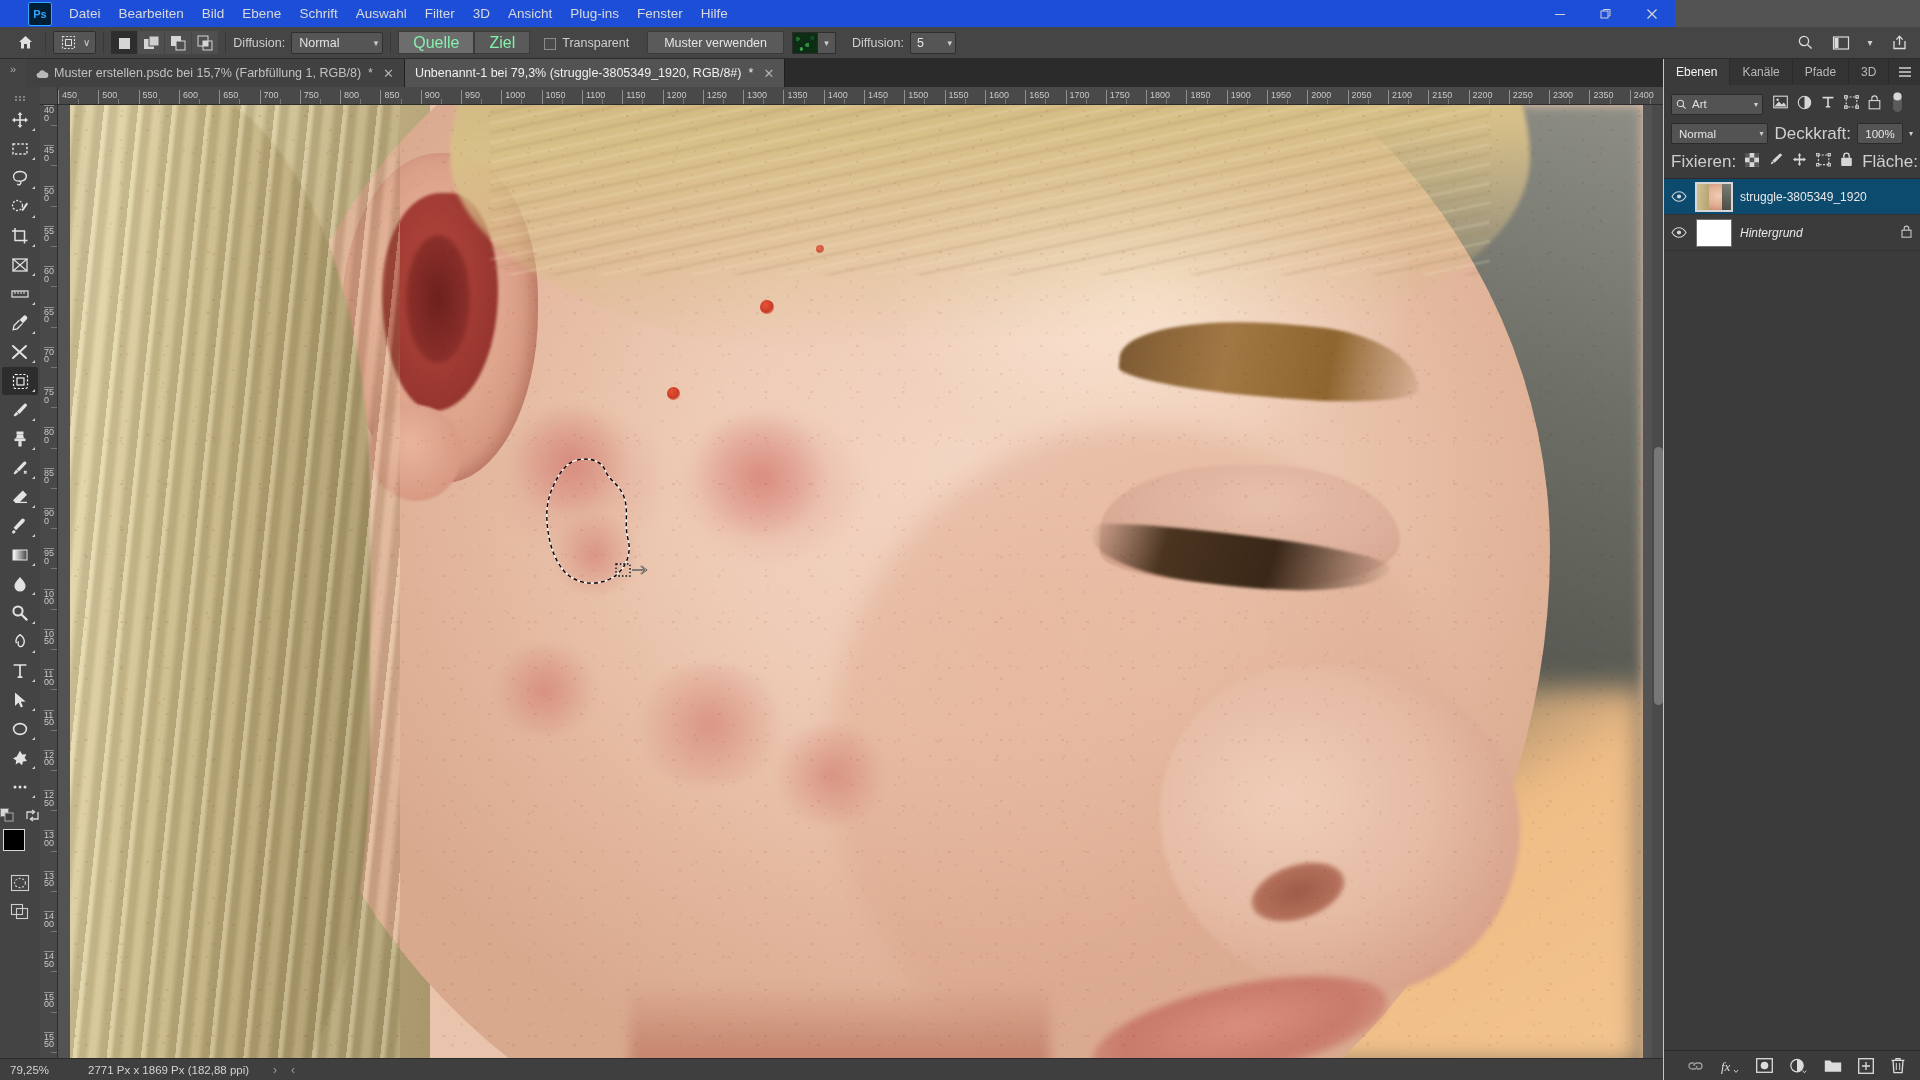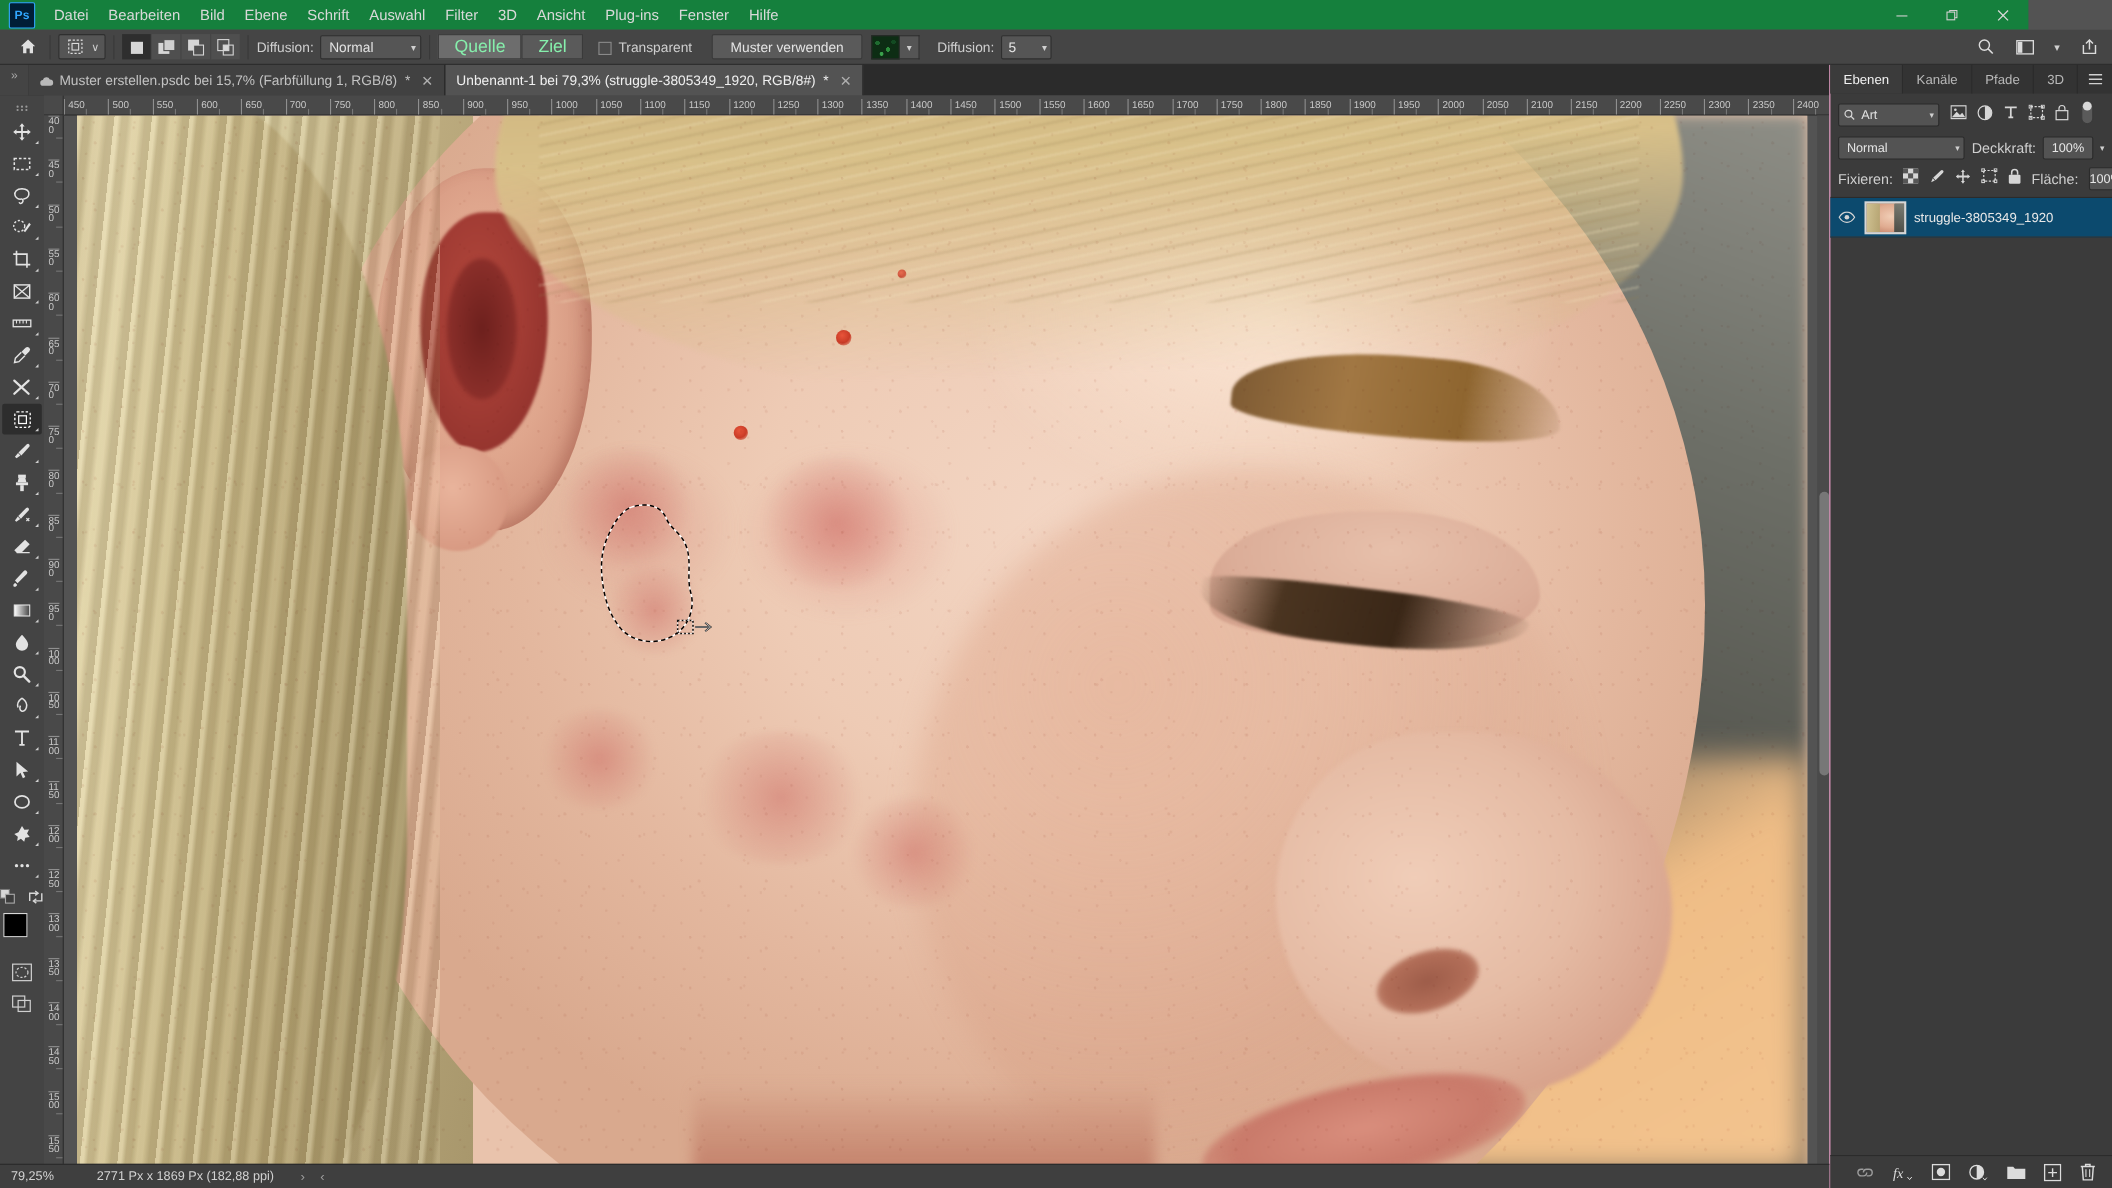--- a/index.html
+++ b/index.html
@@ -9,23 +9,23 @@
     overflow: hidden;
     background: #535353;
     font-family: "Liberation Sans", sans-serif;
     color: #d4d4d4;
     -webkit-font-smoothing: antialiased;
   }
   .app { position: relative; width: 1920px; height: 1080px; }
 
   
   .menubar {
-    position: absolute; top: 0; left: 0; width: 1844px; height: 27px;
-    background: #15803d;
-    display: flex; align-items: center;
+    position: absolute; top: 0; left: 0; width: 1675px; height: 27px;
+    background: #1d4ed8;
+    display: flex; align-items: center; padding-left: 20px;
   }
   .ps-logo {
     width: 24px; height: 24px; margin: 0 8px 0 8px;
     background: #001e36; border: 1px solid #31a8ff;
     color: #31a8ff; font-size: 11px; font-weight: bold;
     display: flex; align-items: center; justify-content: center;
     border-radius: 2px;
   }
   .menu-item {
     font-size: 13.5px; color: #d9d9d9; padding: 4px 9px;
@@ -362,21 +362,21 @@
     display: flex; align-items: center; gap: 5px; padding: 0 4px; border-radius: 2px;
     font-size: 11.5px; color: #e0e0e0;
   }
   .filter-icons { display: flex; align-items: center; gap: 9px; margin-left: 3px; }
   .blend-row { display: flex; align-items: center; gap: 6px; padding: 2px 7px 4px 7px; }
   .blend-select {
     flex: 1; height: 21px; background: #535353; border: 1px solid #2b2b2b;
     display: flex; align-items: center; justify-content: space-between;
     padding: 0 4px 0 7px; font-size: 11.5px; color: #e4e4e4; border-radius: 2px;
   }
-  .tiny-label { font-size: 13px; color: #cfcfcf; white-space: nowrap; }
+  .tiny-label { font-size: 17px; color: #cfcfcf; white-space: nowrap; }
   .val-field {
     width: 46px; height: 21px; background: #535353; border: 1px solid #2b2b2b;
     display: flex; align-items: center; justify-content: center;
     font-size: 11.5px; color: #e6e6e6; border-radius: 2px;
   }
   .lock-row { display: flex; align-items: center; gap: 9px; padding: 3px 7px 6px 7px; }
   .layers-list { border-top: 1px solid #2b2b2b; }
   .layer-row {
     display: flex; align-items: center; height: 36px; gap: 8px;
     padding: 0 8px 0 6px; border-bottom: 1px solid #333333;
@@ -1125,20 +1125,34 @@
             <svg width="16" height="11" viewBox="0 0 16 11">
               <path d="M8 0.8 C12.2 0.8 15 5.5 15 5.5 S12.2 10.2 8 10.2 S1 5.5 1 5.5 S3.8 0.8 8 0.8 Z" fill="none" stroke="#d4d4d4" stroke-width="1.1"></path>
               <circle cx="8" cy="5.5" r="2.1" fill="#d4d4d4"></circle>
             </svg>
           </span>
           <span class="layer-thumb sel">
             <span class="thumb-photo"></span>
           </span>
           <span class="layer-name">struggle-3805349_1920</span>
         </div>
+        <div class="layer-row">
+          <span class="layer-eye">
+            <svg width="16" height="11" viewBox="0 0 16 11">
+              <path d="M8 0.8 C12.2 0.8 15 5.5 15 5.5 S12.2 10.2 8 10.2 S1 5.5 1 5.5 S3.8 0.8 8 0.8 Z" fill="none" stroke="#d4d4d4" stroke-width="1.1"></path>
+              <circle cx="8" cy="5.5" r="2.1" fill="#d4d4d4"></circle>
+            </svg>
+          </span>
+          <span class="layer-thumb"></span>
+          <span class="layer-name italic">Hintergrund</span>
+          <span class="layer-lock"><svg width="11" height="13" viewBox="0 0 11 13">
+              <rect x="1" y="5.2" width="9" height="7" fill="none" stroke="#c6c6c6" stroke-width="1.1"></rect>
+              <path d="M3.2 5.2 V3.4 a2.3 2.3 0 0 1 4.6 0 V5.2" fill="none" stroke="#c6c6c6" stroke-width="1.1"></path>
+            </svg></span>
+        </div>
       </div>
 
     <div class="panel-footer">
       <span class="foot-icon">
         <svg width="17" height="12" viewBox="0 0 17 12">
             <path d="M7 6 a3 3 0 0 1 3-3 h2 a3 3 0 0 1 0 6 h-2" fill="none" stroke="#9c9c9c" stroke-width="1.3"></path>
             <path d="M10 6 a3 3 0 0 1 -3 3 h-2 a3 3 0 0 1 0 -6 h2" fill="none" stroke="#9c9c9c" stroke-width="1.3"></path>
           </svg>
       </span>
       <span class="foot-icon">

